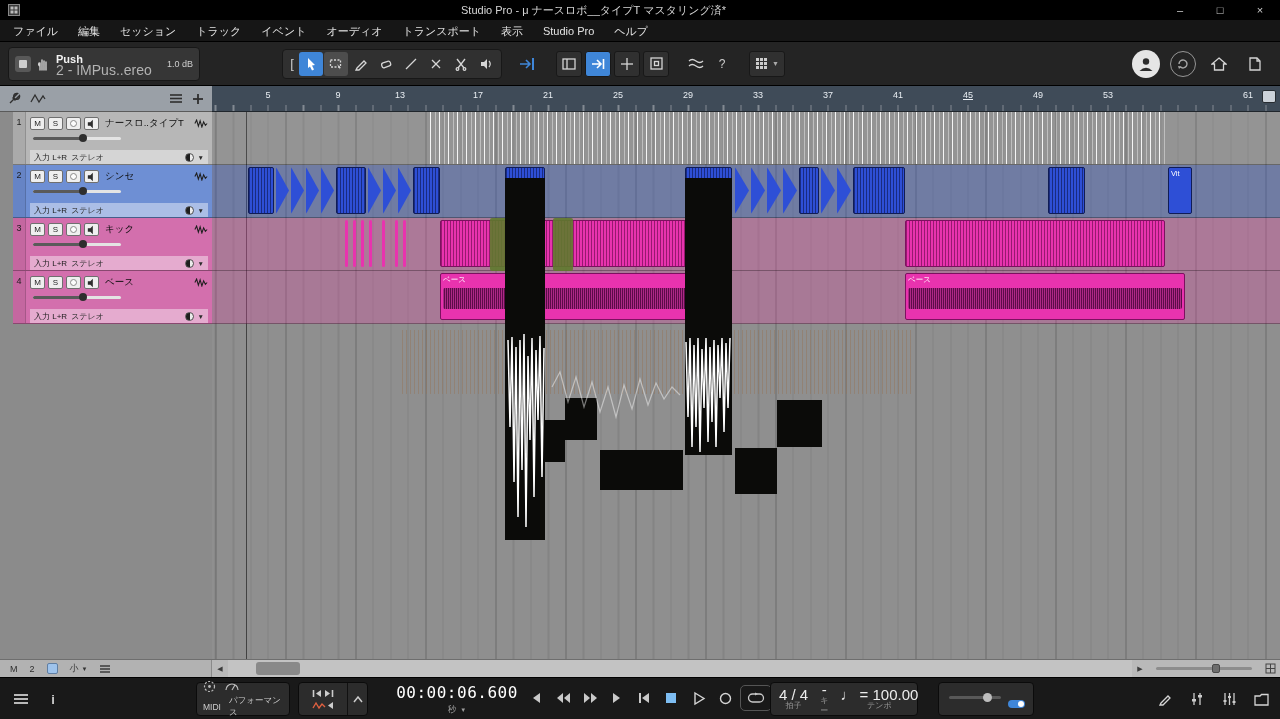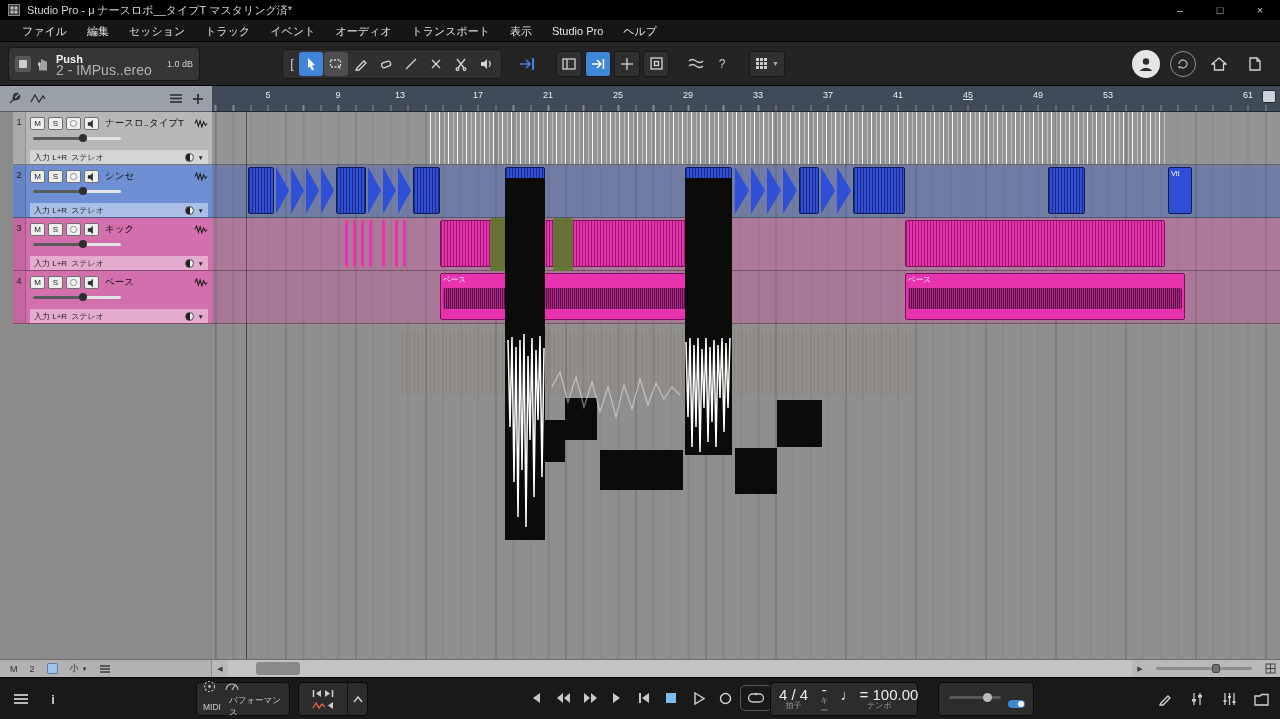--- a/index.html
+++ b/index.html
@@ -2,25 +2,25 @@
 <html style="--accent: #3f86d8; --clipBlue: #2e4fd6; --clipPink: #e833ae;"><head>
 <meta charset="utf-8">
 <style>
   * { margin:0; padding:0; box-sizing:border-box; }
   html,body { width:1280px; height:719px; overflow:hidden; background:#151515;
     font-family:"Liberation Sans","DejaVu Sans",sans-serif; }
 
   
   #titlebar { height:20px; background:#000; display:flex; align-items:center; color:#d6d6d6; font-size:11px; }
   .tb-appicon { width:12px; height:12px; margin:0 7px 0 8px; }
-  .tb-title { flex:1; white-space:nowrap; overflow:hidden; }
+  .tb-title { flex:1; white-space:nowrap; overflow:hidden;text-align:center; }
   .win-btn { width:40px; text-align:center; font-size:11px; color:#cfcfcf; line-height:20px; }
 
   
-  #menubar { height:22px; background:#161616; display:flex; align-items:center; padding-left:12px; border-bottom:1px solid #000; }
+  #menubar { height:22px; background:#161616; display:flex; align-items:center; padding-left:3px; border-bottom:1px solid #000; }
   .menu-item { padding:0 10px; font-size:11px; color:#e2e2e2; line-height:22px; cursor:default; }
 
   
   #toolbar { height:44px; background:#242424; border-bottom:1px solid #000; display:flex; align-items:center; padding:0 8px; position:relative; }
   .tb-panel { width:192px; height:34px; background:#363636; border:1px solid #171717; border-radius:4px;
     display:flex; align-items:center; padding:0 6px; gap:6px; }
   .plug-icon { width:16px; height:16px; background:#585858; border-radius:3px; display:flex; align-items:center; justify-content:center; }
   .plug-col { flex:1; min-width:0; }
   .plug-name { font-size:11px; font-weight:bold; color:#f2f2f2; line-height:12px; }
   .plug-sub { font-size:14px; color:#b3b3b3; line-height:10px; }
@@ -661,20 +661,27 @@
         <polygon points="21,1 16,4.5 21,8" fill="#ccc"></polygon>
       </svg>
     </div>
     <div class="metro-caret">
       <svg width="10" height="7" viewBox="0 0 10 7">
         <polyline points="1,6 5,1 9,6" stroke="#ccc" fill="none" stroke-width="1.5"></polyline>
       </svg>
     </div>
   </div>
 
+  <div id="time-block">
+    <div class="time-main">00:00:06.600</div>
+    <div class="time-sub">
+      <span>秒</span>
+      <span style="font-size:6px;">▼</span>
+    </div>
+  </div>
 
   <div id="t-controls">
     <span class="tr-btn">
       <svg width="14" height="14" viewBox="0 0 14 14">
           <polygon points="11,2 4,7 11,12" fill="#c9c9c9"></polygon>
         </svg>
     </span>
     <span class="tr-btn">
       <svg width="15" height="14" viewBox="0 0 15 14">
           <polygon points="7,2 1,7 7,12" fill="#c9c9c9"></polygon>

